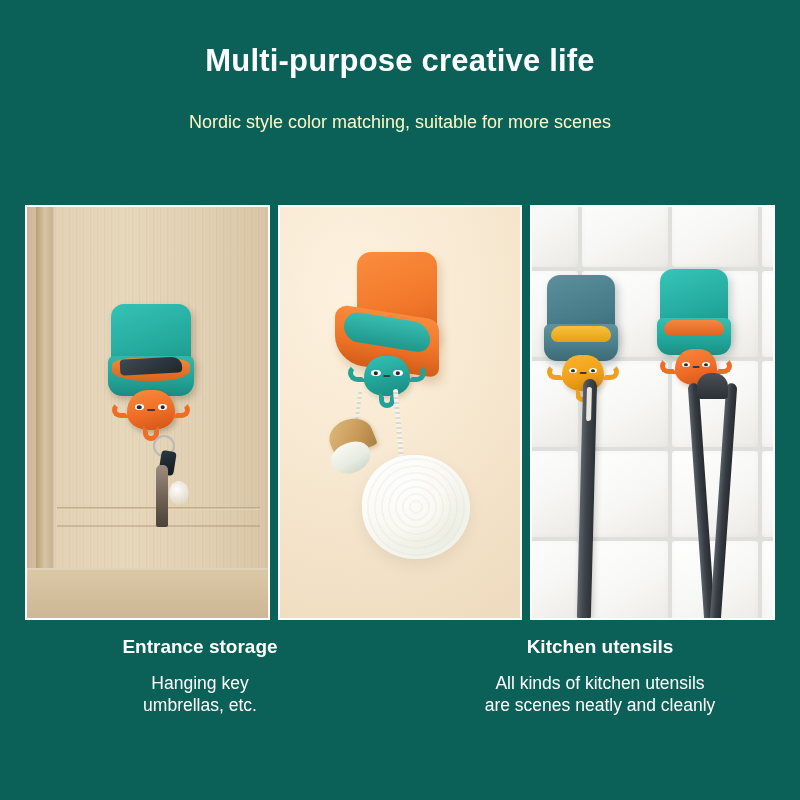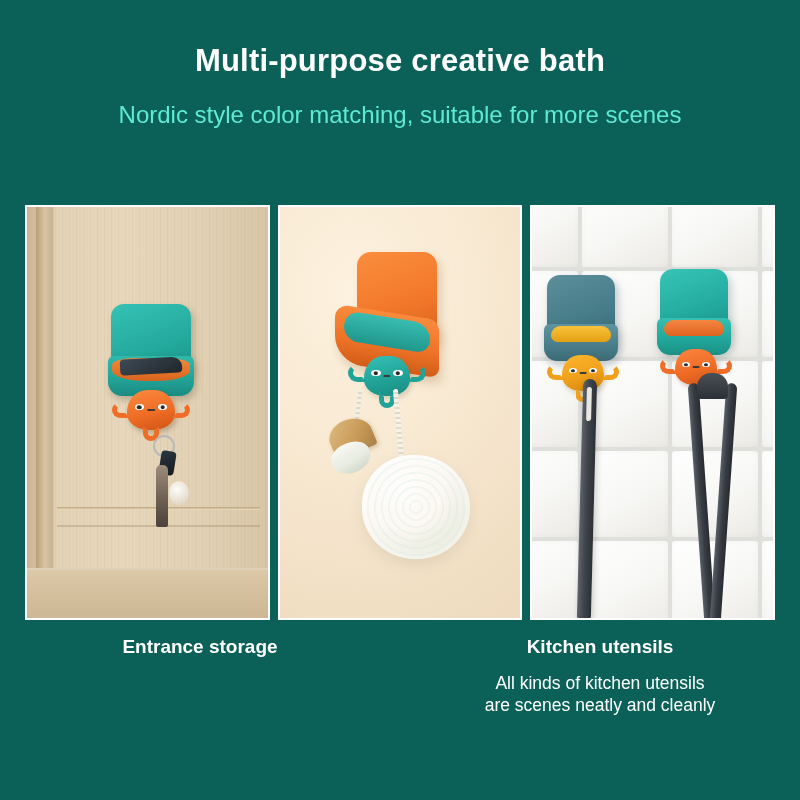--- a/index.html
+++ b/index.html
@@ -12,21 +12,21 @@
     position:relative;
   }
 
   
   .header { width:100%; text-align:center; padding-top:44px; }
   .title {
     font-size:31px; font-weight:700; letter-spacing:.2px;
     line-height:1.1; color:#ffffff;
   }
   .subtitle {
-    font-size:24px; font-weight:400; margin-top:23px; color:#5eead4;
+    font-size:18px; font-weight:400; margin-top:34px; color:#fef9c3;
   }
 
   
   .panels {
     position:absolute; left:25px; top:205px;
     width:750px; height:415px;
     display:flex; gap:8px;
   }
   .panel {
     position:relative; overflow:hidden;
@@ -126,21 +126,21 @@
     display:flex;
   }
   .cap { flex:1; text-align:center; padding:0 6px; }
   .cap-title { font-size:19px; font-weight:700; }
   .cap-desc { font-size:17.5px; font-weight:400; margin-top:14px; line-height:1.26; }
 </style>
 </head>
 <body>
 
 <div class="header">
-  <div class="title">Multi-purpose creative bath</div>
+  <div class="title">Multi-purpose creative life</div>
   <div class="subtitle">Nordic style color matching, suitable for more scenes</div>
 </div>
 
 <div class="panels">
 
   <div class="panel p1">
     <div class="wood"></div>
     <div class="wood-stile"></div>
     <div class="wood-groove"></div>
     <div class="wood-groove2"></div>
@@ -359,19 +359,21 @@
       <div style="position:absolute; left:15px; top:0; width:31px; height:26px;
                   background:linear-gradient(180deg,#4a5057,#2b3036);
                   border-radius:14px 14px 4px 4px;"></div>
     </div>
   </div>
 </div>
 
 <div class="captions">
   <div class="cap">
     <div class="cap-title">Entrance storage</div>
+    <div class="cap-desc" style="white-space:pre-line;">Hanging key
+umbrellas, etc.</div>
   </div>
   <div class="cap">
     <div class="cap-title">Kitchen utensils</div>
     <div class="cap-desc" style="white-space:pre-line;">All kinds of kitchen utensils
 are scenes neatly and cleanly</div>
   </div>
 </div>
 
 </body></html>

